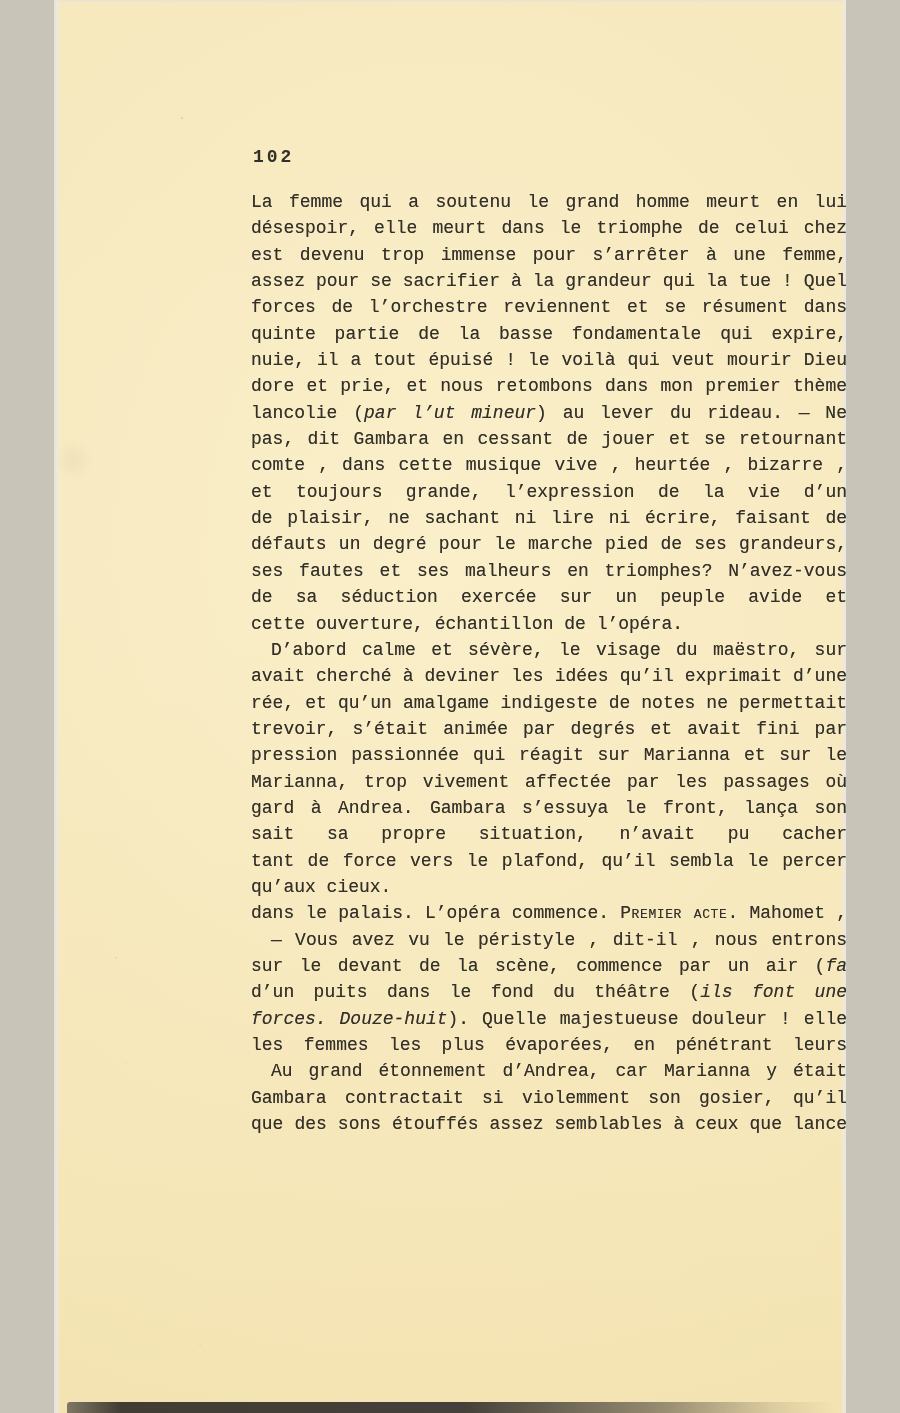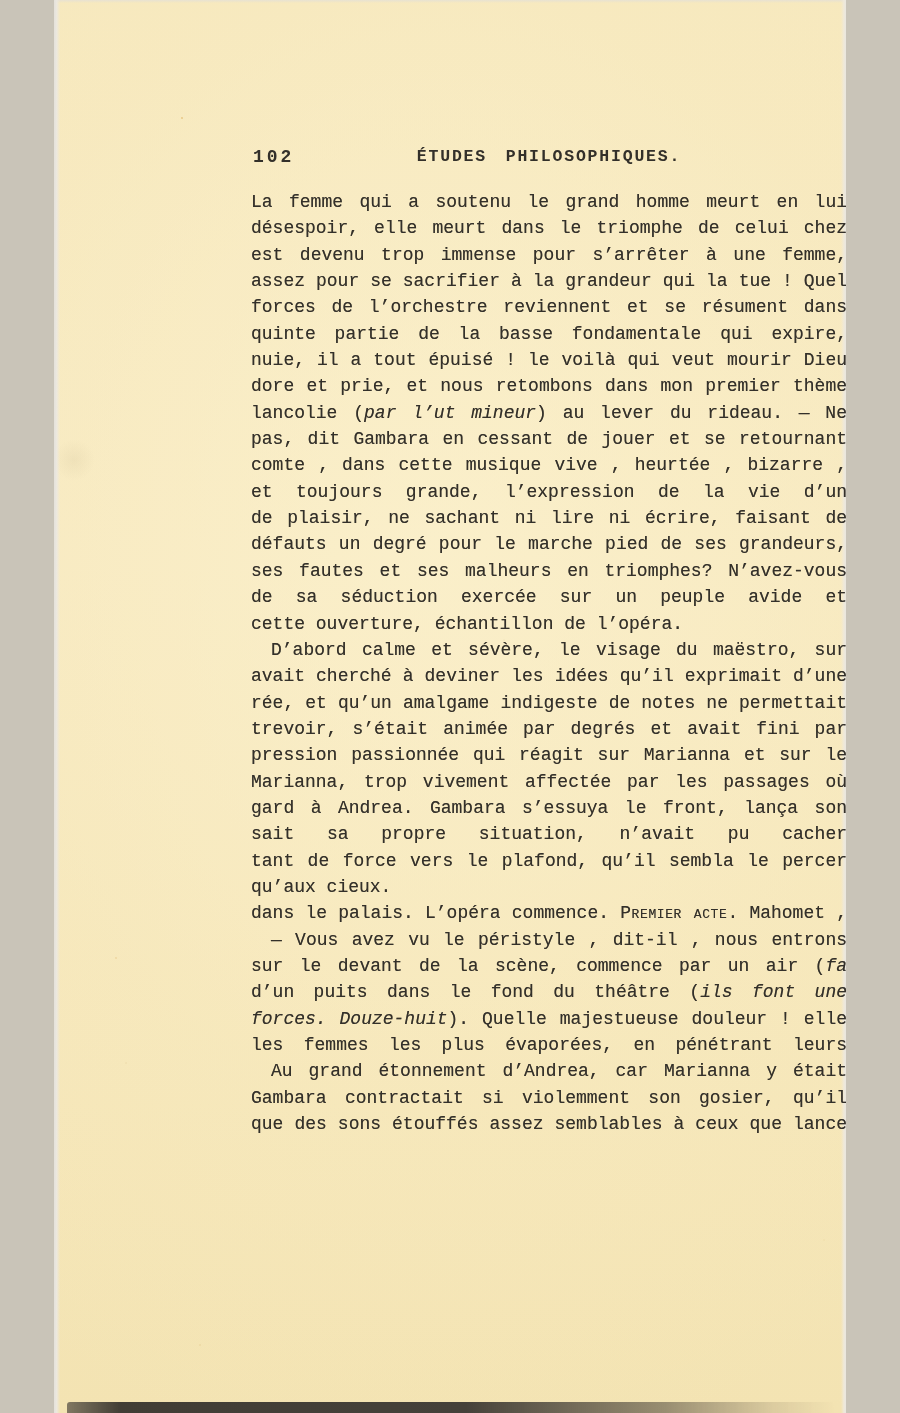--- a/index.html
+++ b/index.html
@@ -79,21 +79,20 @@
 <body>
 
 <div class="page">
   <div class="speckles"></div>
   <div class="edge-top"></div>
   <div class="edge-left"></div>
   <div class="edge-right"></div>
 
   <div class="header">
     <span class="pagenum">102</span>
-    <span class="runtitle">ÉTUDES PHILOSOPHIQUES.</span>
   </div>
 
   <div class="text-block">
       <div class="para">
         <div class="line"><span>La femme qui a soutenu le grand homme meurt en lui cachant son</span></div>
         <div class="line"><span>désespoir, elle meurt dans le triomphe de celui chez qui l’amour</span></div>
         <div class="line"><span>est devenu trop immense pour s’arrêter à une femme, elle l’adore</span></div>
         <div class="line"><span>assez pour se sacrifier à la grandeur qui la tue ! Quel amour de feu !</span></div>
         <div class="line"><span>forces de l’orchestre reviennent et se résument dans une terrible</span></div>
         <div class="line"><span>quinte partie de la basse fondamentale qui expire, Mahomet s’en-</span></div>

